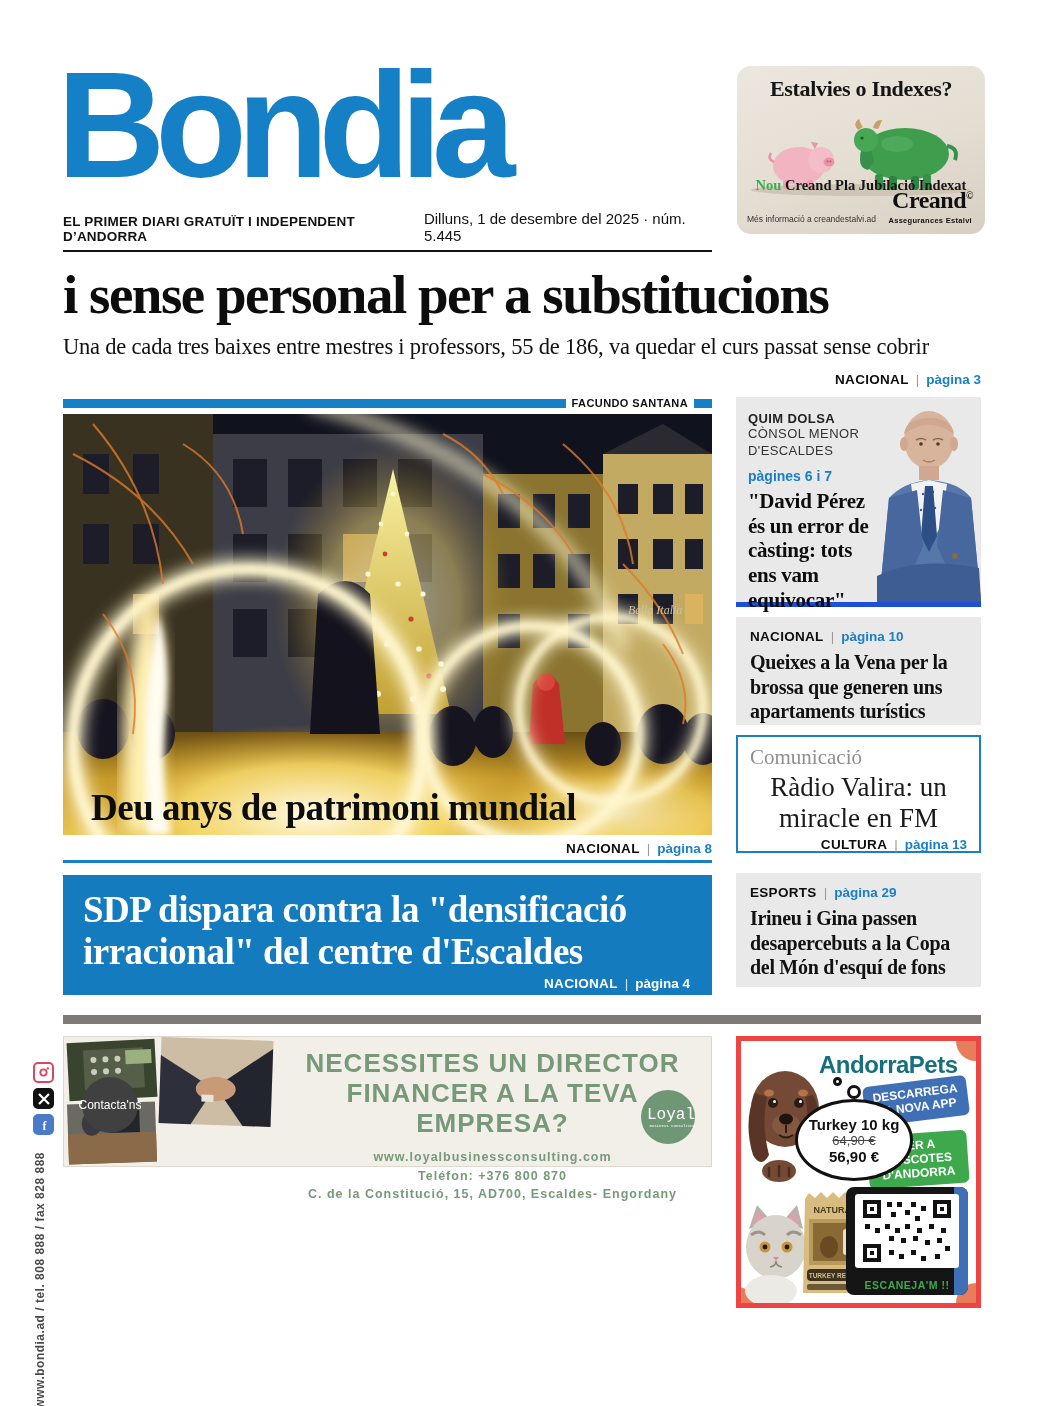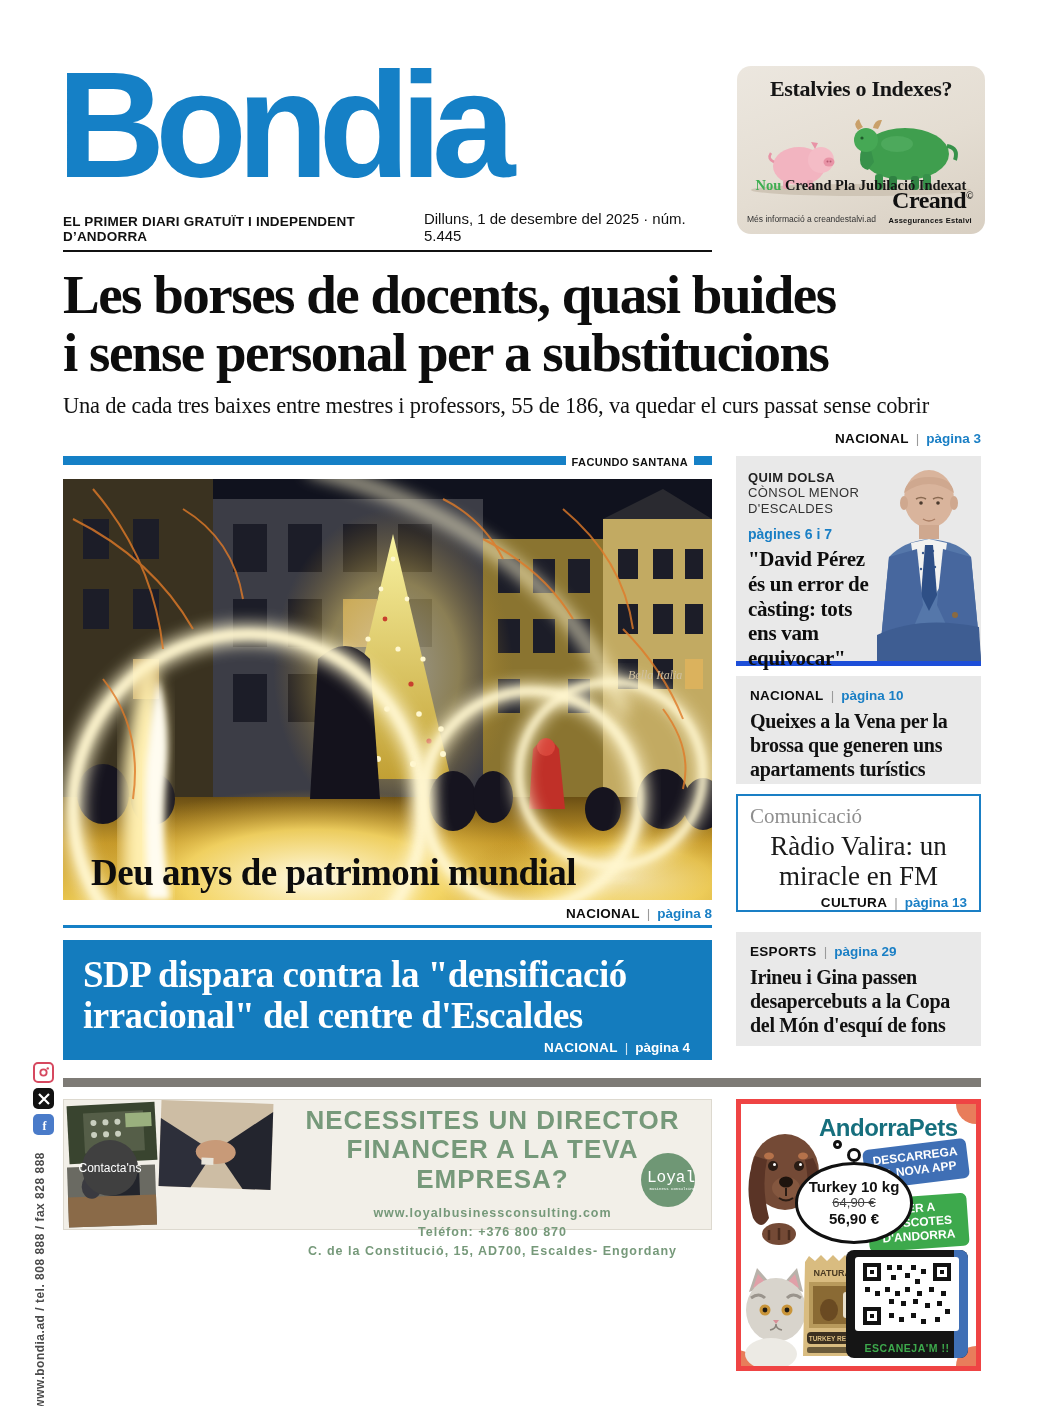--- a/index.html
+++ b/index.html
@@ -42,21 +42,21 @@
   .kicker { display:flex; gap:7px; justify-content:flex-end; align-items:baseline; font-size:13.5px; margin-top:12px; }
   .kicker .sec { font-weight:bold; color:#0d0d0d; letter-spacing:.3px; }
   .kicker .sep { color:#9a9a9a; }
   .kicker .pg { font-weight:bold; color:#1a7fc5; }
 
   
   .columns { display:flex; gap:24px; margin-top:10px; width:918px; }
   .col-left { width:649px; }
   .col-right { width:245px; }
 
-  .credit-row { display:flex; align-items:flex-start; margin-bottom:11px; }
+  .credit-row { display:flex; align-items:center; margin-bottom:5px; }
   .credit-bar { flex:1; height:9px; background:#1580c6; }
   .credit-bar-end { width:18px; height:9px; background:#1580c6; }
   .credit-text { font-size:11px; font-weight:bold; color:#111; margin:0 6px; letter-spacing:.4px; }
 
   .photo { position:relative; width:649px; height:421px; overflow:hidden; background:#11131f; }
   .photo-title { position:absolute; left:28px; bottom:6px; font-size:37px; font-weight:bold; color:#0d0d0d; letter-spacing:-.5px; }
 
   .blue-line { height:3px; background:#1580c6; margin-top:4px; }
 
   .sdp-box { margin-top:12px; background:#147cbe; padding:14px 22px 10px 20px; height:120px; }
@@ -96,21 +96,21 @@
   .basar .l1 .red { color:#e53228; }
   .basar .name { font-size:43px; font-weight:bold; letter-spacing:6px; color:#0d0d0d; margin-top:2px;
                  font-family:"DejaVu Serif","Liberation Serif",serif; }
   .basar .addr { font-size:21px; color:#141414; margin-top:4px; letter-spacing:-.2px; }
 
   .loyal { position:relative; background:#f2efe8; border:1px solid #ddd9cf; height:131px; display:flex; }
   .loyal-photos { position:relative; width:210px; height:100%; }
   .loyal-badge { position:absolute; left:18px; top:40px; width:56px; height:56px; border-radius:50%;
                  background:#404040; color:#fff; font-size:12px; display:flex; align-items:center;
                  justify-content:center; z-index:3; }
-  .loyal-main { flex:1; text-align:center; padding-top:6px; }
+  .loyal-main { flex:1; text-align:center; padding-top:12px; }
   .loyal-title { font-size:26px; font-weight:bold; color:#76997a; letter-spacing:1px; line-height:1.15; }
   .loyal-contact { margin-top:9px; font-size:12.5px; font-weight:bold; color:#76997a; letter-spacing:1px; line-height:1.5; }
   .loyal-logo { position:absolute; right:16px; bottom:22px; width:54px; height:54px; border-radius:50%;
                 background:#6f9775; color:#fff; display:flex; flex-direction:column; align-items:flex-end;
                 justify-content:center; font-size:16px; font-family:Liberation Mono, monospace; }
   .loyal-logo small { font-size:4px; }
 
   .pets { position:relative; width:245px; height:272px; border:5px solid #ef4444; background:#fff; overflow:hidden; }
   .pets-corner { position:absolute; width:40px; height:40px; background:#e87d5b; }
   .pets-brand { position:absolute; left:78px; top:10px; font-size:24px; font-weight:bold; color:#166f7d; letter-spacing:-.5px; }
@@ -206,21 +206,20 @@
     </div>
     <div class="creand-info">Més informació a creandestalvi.ad</div>
     <div class="creand-brand serif">
       <span>Creand</span><sup>©</sup>
     </div>
     <div class="creand-brand-sub">Assegurances Estalvi</div>
   </div>
 
   <section class="lead">
     <h1 class="serif">
-      <div>Les borses de docents, quasi buides</div>
       <div>i sense personal per a substitucions</div>
     </h1>
     <div class="subhead serif">Una de cada tres baixes entre mestres i professors, 55 de 186, va quedar el curs passat sense cobrir</div>
     <div class="kicker">
       <span class="sec">NACIONAL</span>
       <span class="sep">|</span>
       <span class="pg">pàgina 3</span>
     </div>
   </section>
 

